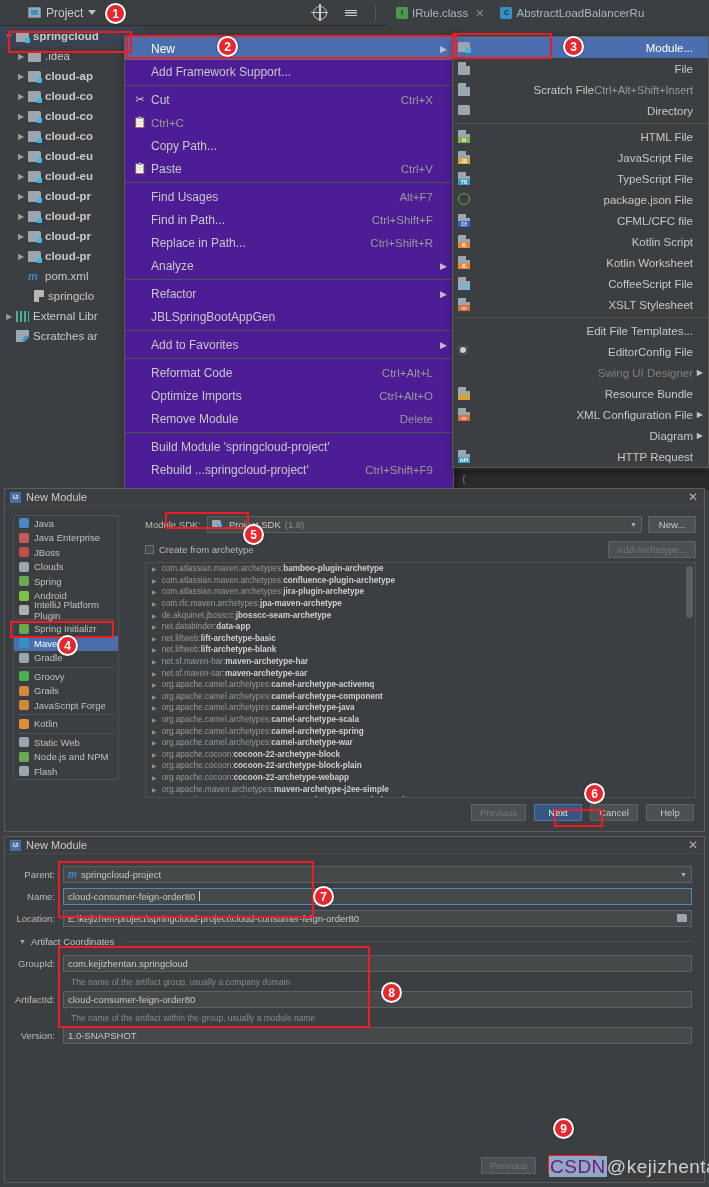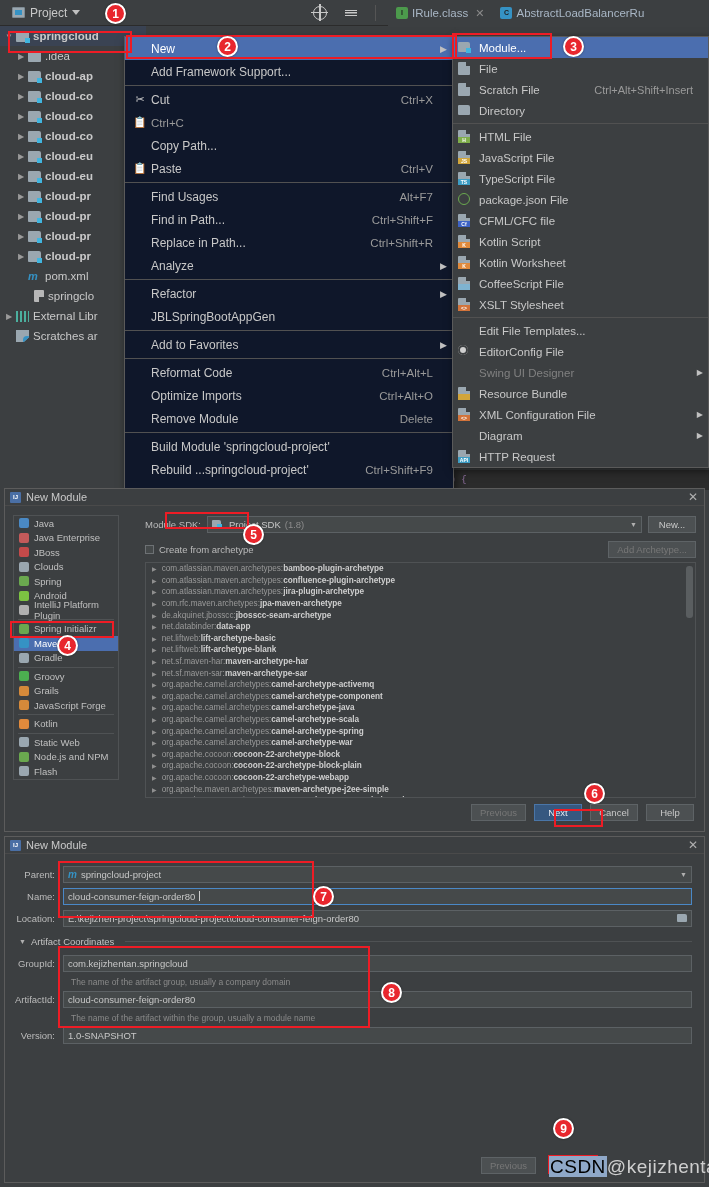--- a/index.html
+++ b/index.html
@@ -12,21 +12,21 @@
     overflow: hidden;
     position: relative;
   }
   .app { position: relative; width: 709px; height: 1187px; }
 
   
   .ide-top { position: absolute; left:0; top:0; width:709px; height:490px; background:#3c3f41; }
 
   .toolbar { position:absolute; left:0; top:0; width:709px; height:26px; background:#3c3f41;
              border-bottom:1px solid #2b2b2b; display:flex; align-items:center; }
-  .tb-proj { display:flex; align-items:center; gap:5px; padding-left:12px; width:120px; }
+  .tb-proj { display:flex; align-items:center; gap:5px; padding-left:28px; width:120px; }
   .proj-ico { width:13px; height:11px; background:#9aa7b0; border:1px solid #7d8a93; border-radius:1px;
               display:inline-block; position:relative; }
   .proj-ico::after { content:''; position:absolute; left:2px; top:2px; right:2px; bottom:2px; background:#3592c4; }
   .tb-label { font-size:12px; color:#c8c8c8; }
   .caret-dn { width:0;height:0;border-left:4px solid transparent;border-right:4px solid transparent;
               border-top:5px solid #c0c0c0; display:inline-block; }
   .tb-icons { display:flex; align-items:center; gap:17px; margin-left:193px; }
   .tb-ico { width:14px; height:14px; position:relative; color:#c9c9c9; }
   .ico-target { border:1.5px solid #c9c9c9; border-radius:50%; }
   .ico-target::before,.ico-target::after{content:'';position:absolute;background:#c9c9c9;}
@@ -74,42 +74,42 @@
   .tname.bold { font-weight:bold; }
 
   
   .code-strip { position:absolute; left:146px; top:470px; right:0; height:20px; background:#2b2b2b;
                 font-family:"Liberation Mono", monospace; font-size:9px; color:#6a6a6a; overflow:hidden;
                 white-space:nowrap; padding-left:110px; line-height:20px; }
   .code-strip .kw { color:#cc7832; }
   .code-strip .nm { color:#9876aa; }
 
   
-  .ctxmenu { position:absolute; left:124px; top:36px; width:330px; background:#0f172a;
+  .ctxmenu { position:absolute; left:124px; top:36px; width:330px; background:#4c1d95;
              border:1px solid #5a5a5a; box-shadow:2px 3px 8px rgba(0,0,0,.55); padding:0; z-index:30; }
   .mi { height:23px; display:flex; align-items:center; font-size:12px; color:#c8c8c8; padding:0 6px;
         position:relative; white-space:nowrap; }
   .mi.hl { background:#4b6eaf; color:#ffffff; }
   .mi .mi-ico { width:18px; display:inline-block; text-align:center; margin-right:2px; font-size:11px; }
   .mi .mi-lbl { flex:1; }
   .mi .mi-key { color:#9a9a9a; font-size:11.5px; padding-right:4px; }
   .mi.hl .mi-key { color:#dde3ee; }
   .mi .mi-arr { width:10px; text-align:right; color:#c0c0c0; font-size:9px; }
   .msep { height:1px; background:#515151; margin:2px 0; }
   .mi-run { color:#5a9a4a; }
   .mi-dbg { color:#6aa84f; }
 
   
   .submenu { position:absolute; left:452px; top:36px; width:257px; background:#3c3f41;
              border:1px solid #5a5a5a; box-shadow:2px 3px 8px rgba(0,0,0,.55); z-index:32; }
   .smi { height:21px; display:flex; align-items:center; font-size:11.5px; color:#c8c8c8; padding:0 5px; white-space:nowrap; }
   .smi.hl { background:#4b6eaf; color:#fff; }
   .smi.dim { color:#808080; }
   .smi .si { width:16px; height:13px; margin-right:5px; display:inline-block; position:relative; flex:none; }
-  .smi .sl { flex:1; }
+  .smi .sl { flex:1;text-align:right; }
   .smi .sk { color:#9a9a9a; font-size:11px; }
   .smi.hl .sk { color:#dde3ee; }
   .smi .sa { width:10px; text-align:right; font-size:8px; color:#c0c0c0; }
   
   .fi { width:12px;height:13px;background:#9aa7b0;border-radius:1px;position:relative;display:inline-block;}
   .fi::after{content:'';position:absolute;right:0;top:0;width:4px;height:4px;background:#3c3f41;}
   .tag { position:absolute; left:0; bottom:0; width:12px; height:6px; font-size:5px; color:#fff;
          line-height:6px; text-align:center; font-weight:bold; }
 
   
@@ -170,21 +170,21 @@
   .d2-buttons { position:absolute; right:10px; bottom:8px; display:flex; gap:8px; align-items:center; }
 
   
   .redbox { position:absolute; border:2px solid #ee1c25; z-index:60; pointer-events:none; }
   .badge { position:absolute; width:21px; height:21px; border-radius:50%; background:#e8262d; color:#fff;
            border:2px solid #ffffff; font-size:12px; font-weight:bold; display:flex; align-items:center;
            justify-content:center; z-index:70; box-shadow:0 0 2px rgba(0,0,0,.5);
            font-family:"Liberation Sans", sans-serif; }
   .wm { position:absolute; z-index:65; font-size:19px; color:#cfcfcf; letter-spacing:.5px;
         font-family:"Liberation Sans", sans-serif; }
-  .wm .csdn { background:#8fa8c8; color:#000000; padding:0 1px; }
+  .wm .csdn { background:#8fa8c8; color:#701a75; padding:0 1px; }
 </style>
 </head>
 <body>
 
 <div class="app">
 
   <div class="ide-top">
 
     <div class="toolbar">
       <div class="tb-proj">

